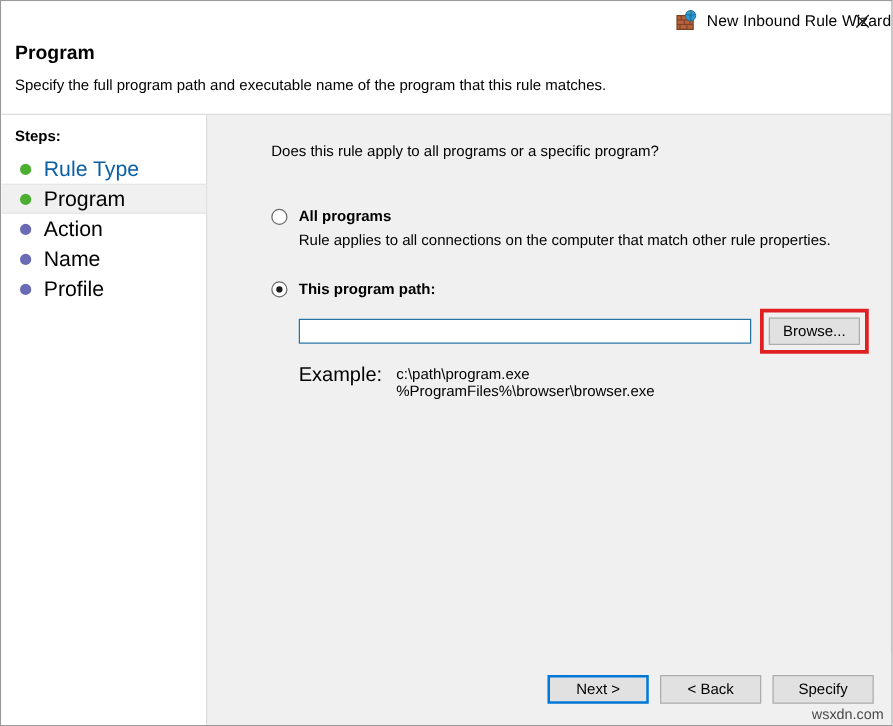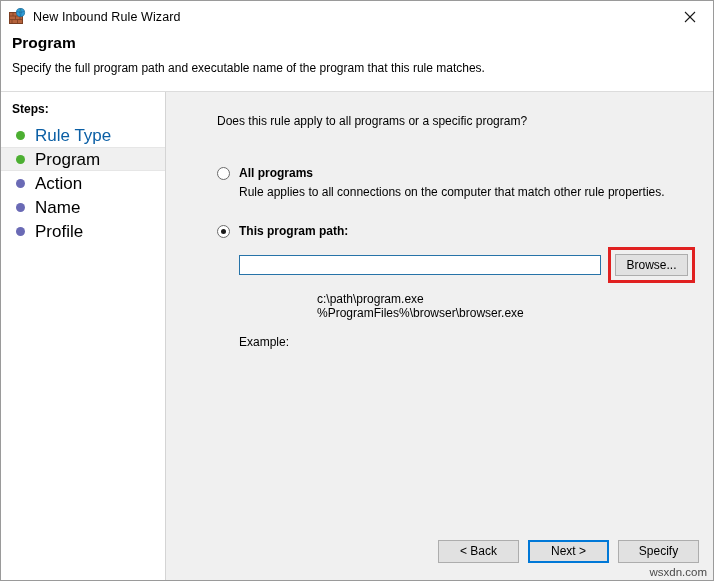--- a/index.html
+++ b/index.html
@@ -31,20 +31,21 @@
   }
 
   
   #titlebar {
     height: 31px;
     min-height: 31px;
     background: #ffffff;
     display: flex;
     align-items: center;
     position: relative;
+    justify-content: flex-end;
   }
   #title-icon {
     width: 17px;
     height: 17px;
     margin-left: 8px;
     margin-right: 7px;
     position: relative;
     flex: none;
   }
   #title-text {
@@ -233,23 +234,22 @@
     cursor: default;
   }
 
   
   #example-block {
     display: flex;
     margin: 9px 0 0 22px;
   }
   #example-label {
     width: 78px;
-    font-size: 12px;
+    font-size: 16px;
     flex: none;
-    margin-top: 43px;
   }
   #example-values {
     font-size: 12px;
     line-height: 14px;
   }
 
   
   #footer {
     height: 58px;
     min-height: 58px;
@@ -392,21 +392,21 @@
             <div id="example-values">
               <div>c:\path\program.exe</div>
               <div>%ProgramFiles%\browser\browser.exe</div>
             </div>
           </div>
         </div>
 
       </div>
 
       <div id="footer">
+        <div class="footer-btn default">Next &gt;</div>
         <div class="footer-btn">&lt; Back</div>
-        <div class="footer-btn default">Next &gt;</div>
         <div class="footer-btn">Specify</div>
         <div id="watermark">wsxdn.com</div>
       </div>
 
     </div>
   </div>
 </div>
 
 </body></html>

